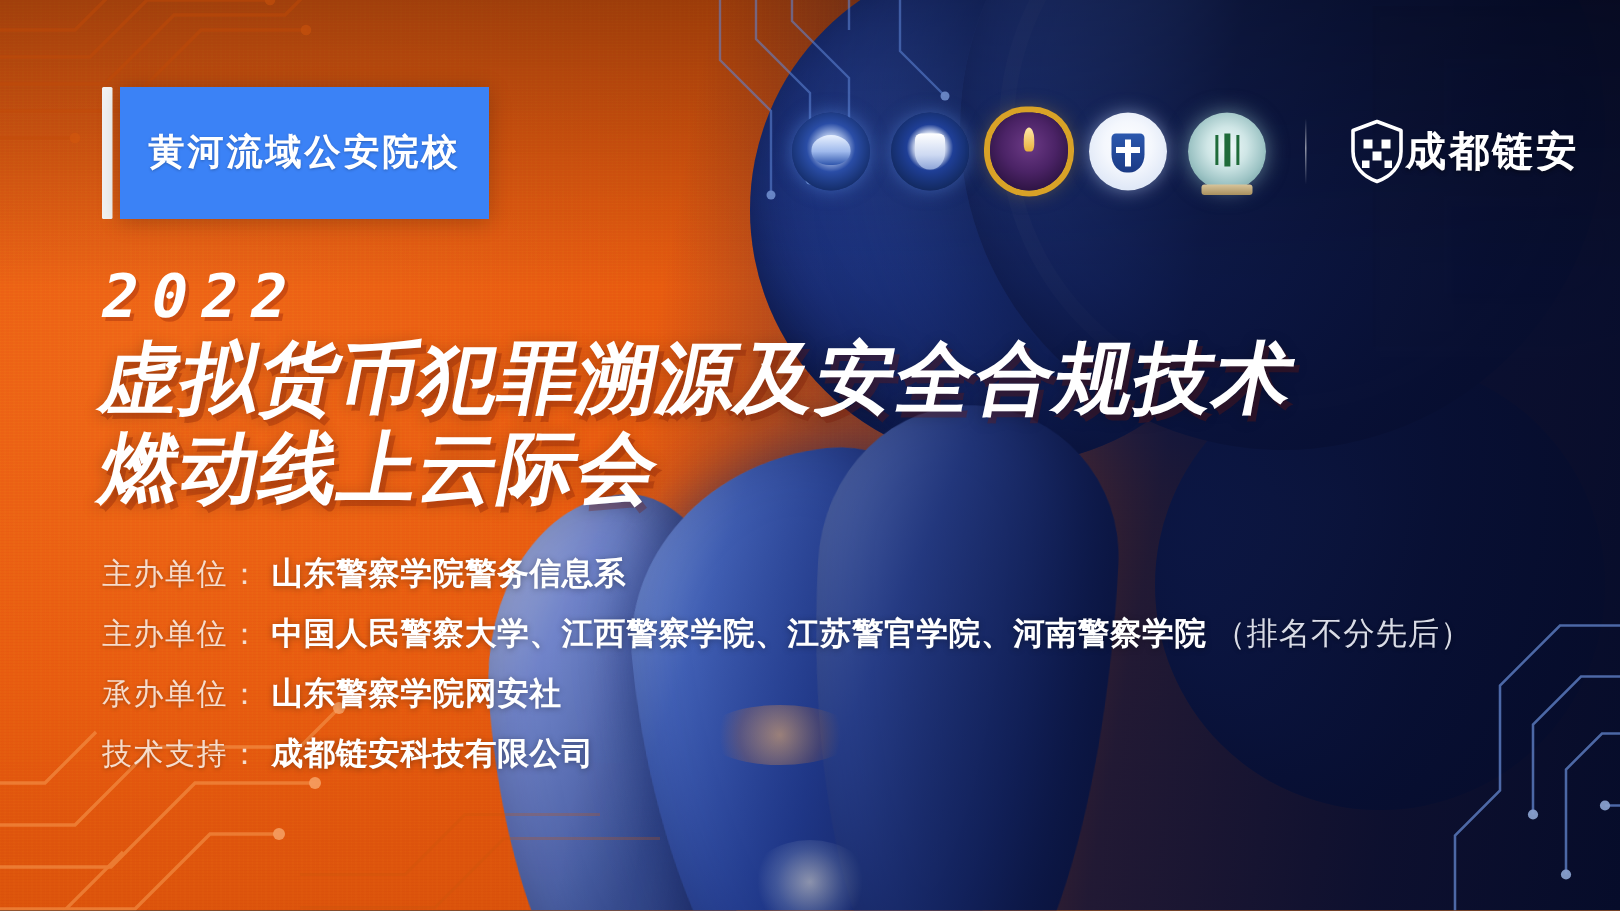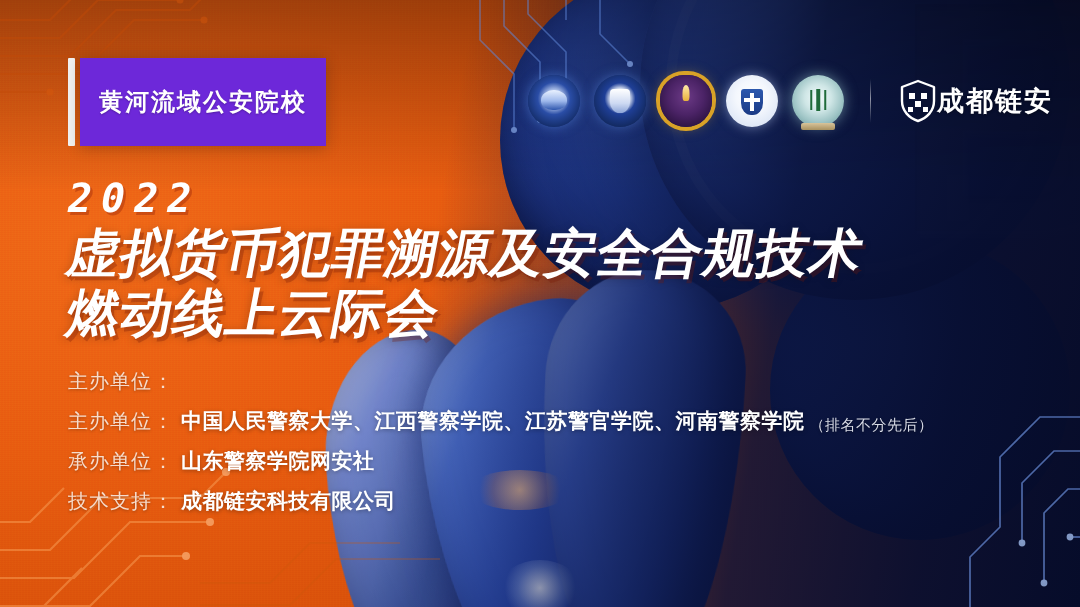--- a/index.html
+++ b/index.html
@@ -129,21 +129,21 @@
 
   
   .badge{
     position:absolute;left:68px;top:58px;
     display:flex;align-items:stretch;
     height:88px;
   }
   .badge-bar{width:7px;background:#f2f2f2;border-radius:1px;}
   .badge-panel{
     margin-left:5px;
-    background:#6d28d9;
+    background:#3b82f6;
     padding:9px 19px 10px 19px;
     display:flex;flex-direction:column;justify-content:center;gap:3px;
     box-shadow:0 2px 14px rgba(0,0,0,.22);
   }
   .badge-line{
     color:#ffffff;
     font-size:24px;
     font-weight:bold;
     letter-spacing:2px;
     line-height:1.16;
@@ -262,21 +262,21 @@
   .info-label{
     color:#f6dccc;font-size:20px;letter-spacing:1px;font-weight:normal;
     text-shadow:0 1px 3px rgba(0,0,0,.3);
   }
   .info-colon{color:#f6dccc;font-size:20px;margin:0 8px 0 1px;}
   .info-value{
     color:#ffffff;font-size:21px;font-weight:bold;letter-spacing:.5px;
     text-shadow:0 1px 4px rgba(0,0,0,.35);
   }
   .info-note{
-    color:#d9dce6;font-size:15px;font-weight:normal;margin-left:5px;letter-spacing:.5px;
+    color:#d9dce6;font-size:21px;font-weight:normal;margin-left:5px;letter-spacing:.5px;
     text-shadow:0 1px 3px rgba(0,0,0,.4);
   }
 </style>
 </head>
 <body>
 
 <div class="poster">
 
   <div class="bg-base"></div>
   <div class="bg-noise"></div>
@@ -402,20 +402,21 @@
   <div class="headline">
     <div class="year">2022</div>
     <div class="title-line t1">虚拟货币犯罪溯源及安全合规技术</div>
     <div class="title-line t2">燃动线上云际会</div>
   </div>
 
   <div class="info">
     <div class="info-row">
       <span class="info-label">主办单位</span>
       <span class="info-colon">：</span>
+      <span class="info-value">山东警察学院警务信息系</span>
       <span class="info-note"></span>
     </div>
     <div class="info-row">
       <span class="info-label">主办单位</span>
       <span class="info-colon">：</span>
       <span class="info-value">中国人民警察大学、江西警察学院、江苏警官学院、河南警察学院</span>
       <span class="info-note">（排名不分先后）</span>
     </div>
     <div class="info-row">
       <span class="info-label">承办单位</span>

